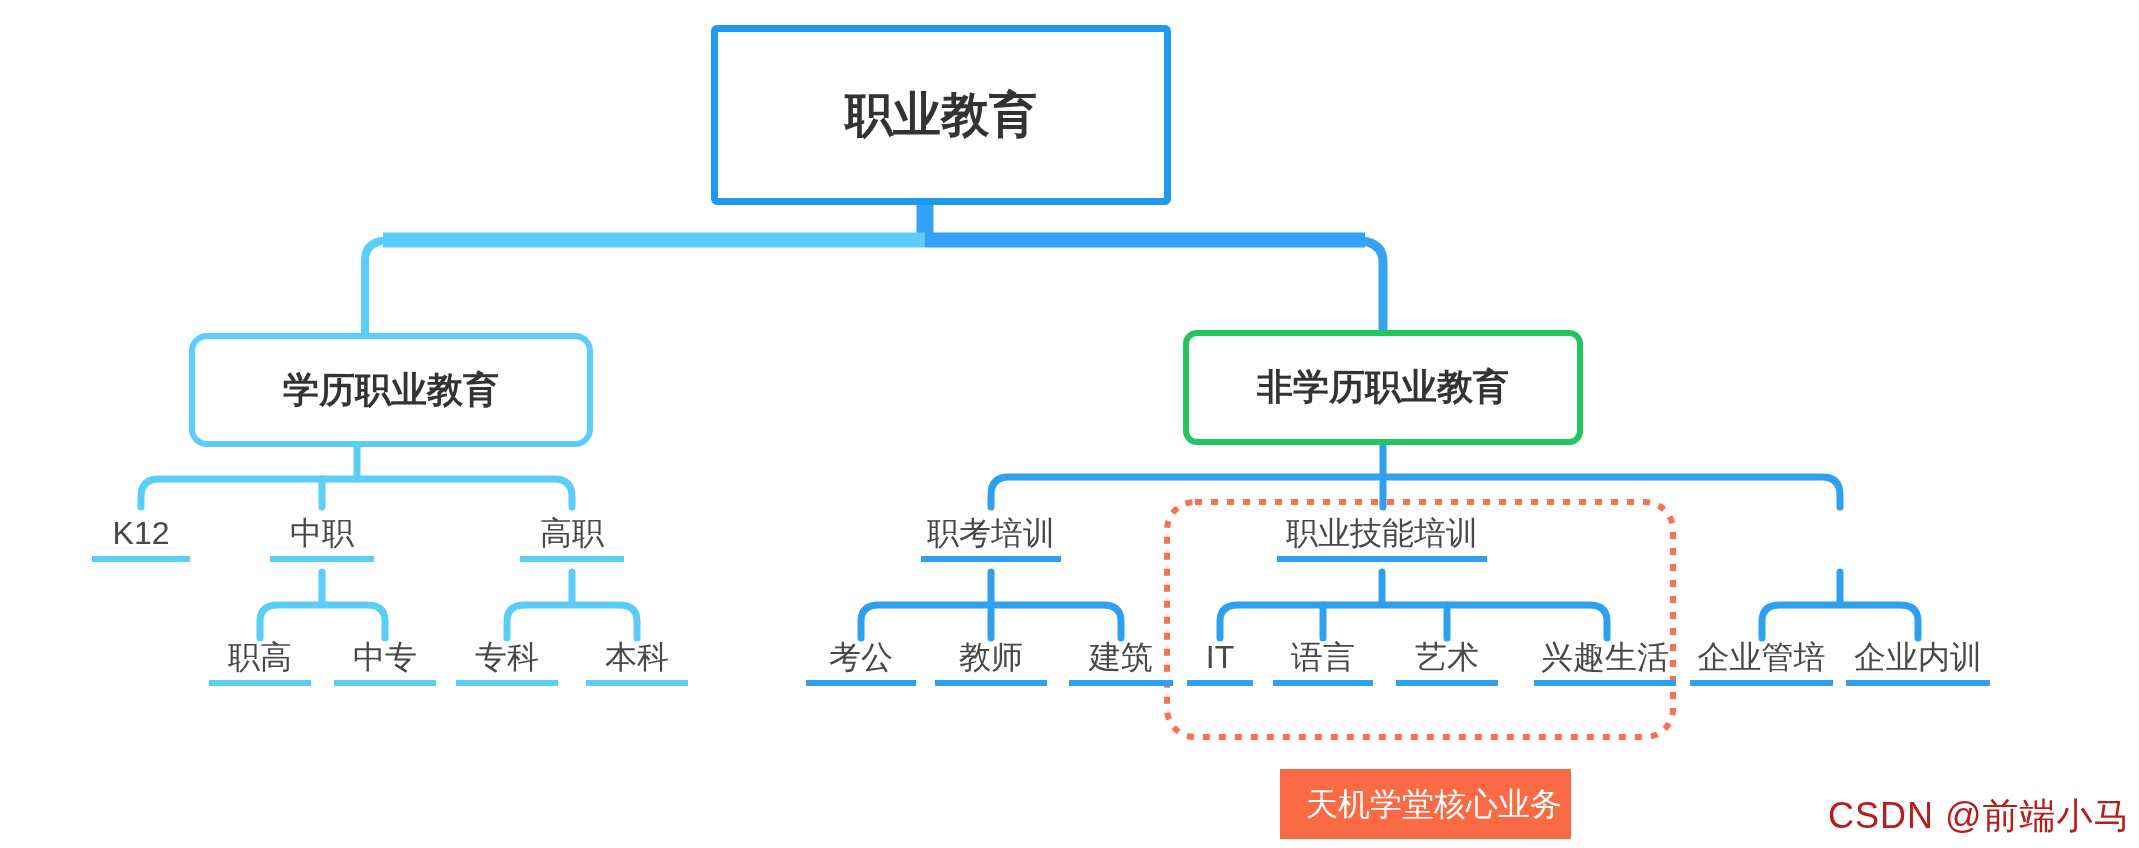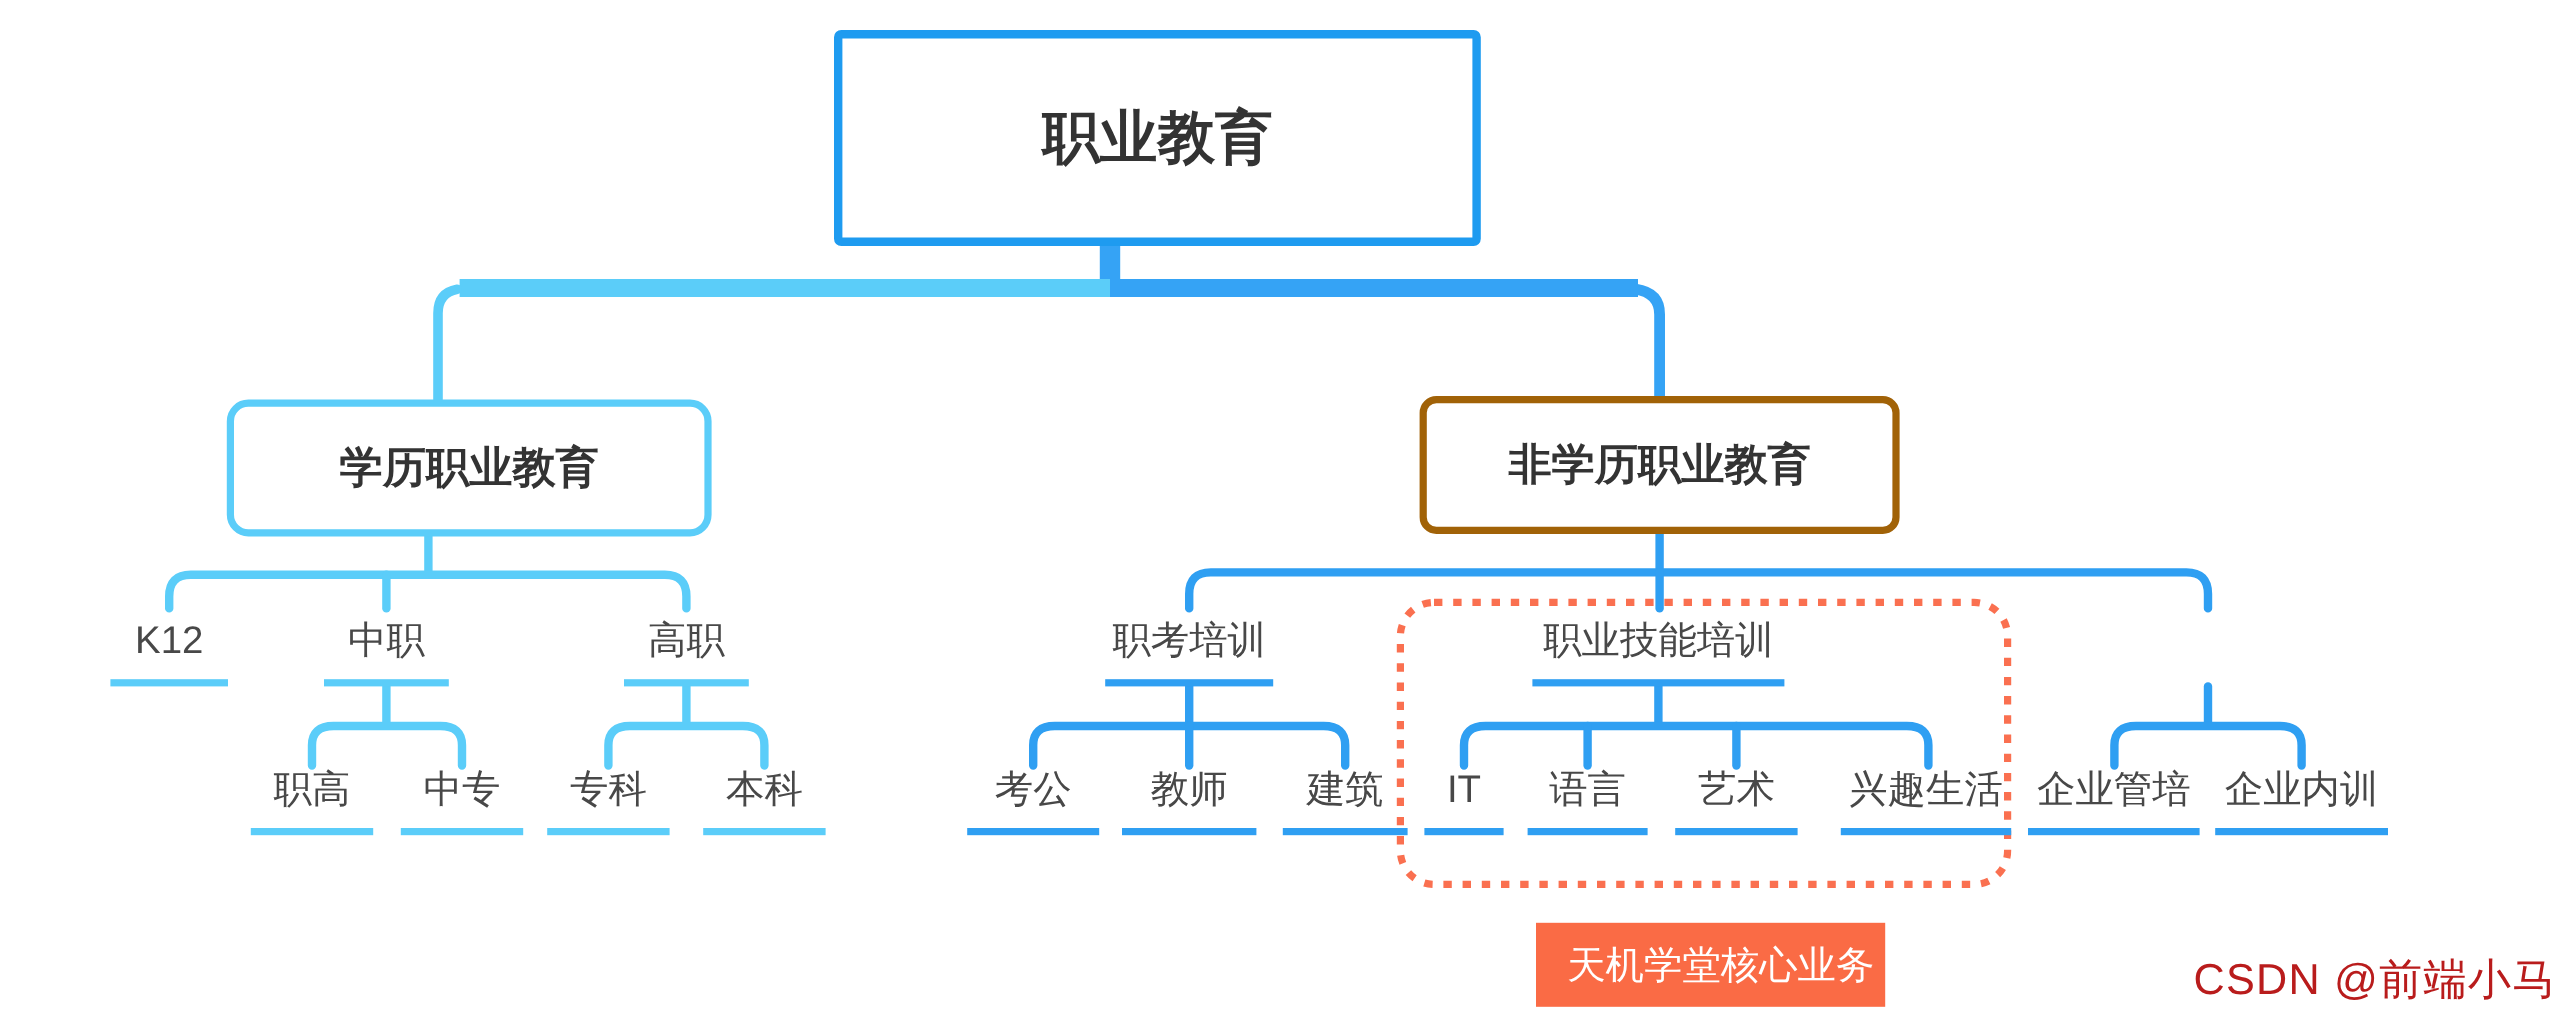--- a/index.html
+++ b/index.html
@@ -8,24 +8,24 @@
     font-family:"Liberation Sans","DejaVu Sans",sans-serif;
   }
   #wires{position:absolute;left:0;top:0;width:2139px;height:848px;}
   .box{
     position:absolute;box-sizing:border-box;background:#fff;
     display:flex;align-items:center;justify-content:center;
     color:#333;font-weight:bold;
   }
   .box.root{border:7px solid #1e9bf0;border-radius:6px;font-size:48px;}
   .box.l2-left{border:6px solid #5bcdf9;border-radius:18px;font-size:36px;}
-  .box.l2-right{border:6px solid #a16207;border-radius:14px;font-size:36px;}
+  .box.l2-right{border:6px solid #22c55e;border-radius:14px;font-size:36px;}
   .leaf{
     position:absolute;box-sizing:content-box;text-align:center;
-    font-size:32px;line-height:46px;color:#484848;padding-bottom:10px;
+    font-size:32px;line-height:46px;color:#484848;
     border-bottom:6px solid #5bcdf9;white-space:nowrap;
   }
   .leaf.right{border-bottom-color:#2f9ff2;}
   .tag{
     position:absolute;left:1280px;top:769px;width:274px;height:70px;
     background:#fa6b45;color:#ffffff;font-size:32px;line-height:70px;
     text-align:center;white-space:nowrap;padding-left:17px;
   }
   .watermark{
     position:absolute;left:1828px;top:792px;font-size:36px;color:#b91c1c;
@@ -67,21 +67,21 @@
       <path d="M1220 638 L1220 621 Q1220 605 1238 605 L1589 605 Q1607 605 1607 621 L1607 638"></path>
       <path d="M1323 605 L1323 638"></path>
       <path d="M1447 605 L1447 638"></path>
       <path d="M1840 572 L1840 603"></path>
       <path d="M1762 638 L1762 621 Q1762 605 1780 605 L1900 605 Q1918 605 1918 621 L1918 638"></path>
     </g>
 
     <rect x="1167" y="502" width="506" height="235" rx="28" stroke="#fa7050" stroke-width="6" stroke-dasharray="7 9"></rect>
   </svg>
 
-  <div class="box root" style="left:695px;top:25px;width:539px;height:180px">
+  <div class="box root" style="left:711px;top:25px;width:460px;height:180px">
     <span>职业教育</span>
   </div>
 
   <div class="box l2-left" style="left:189px;top:333px;width:404px;height:114px">
     <span>学历职业教育</span>
   </div>
   <div class="box l2-right" style="left:1183px;top:330px;width:400px;height:115px">
     <span>非学历职业教育</span>
   </div>
 

